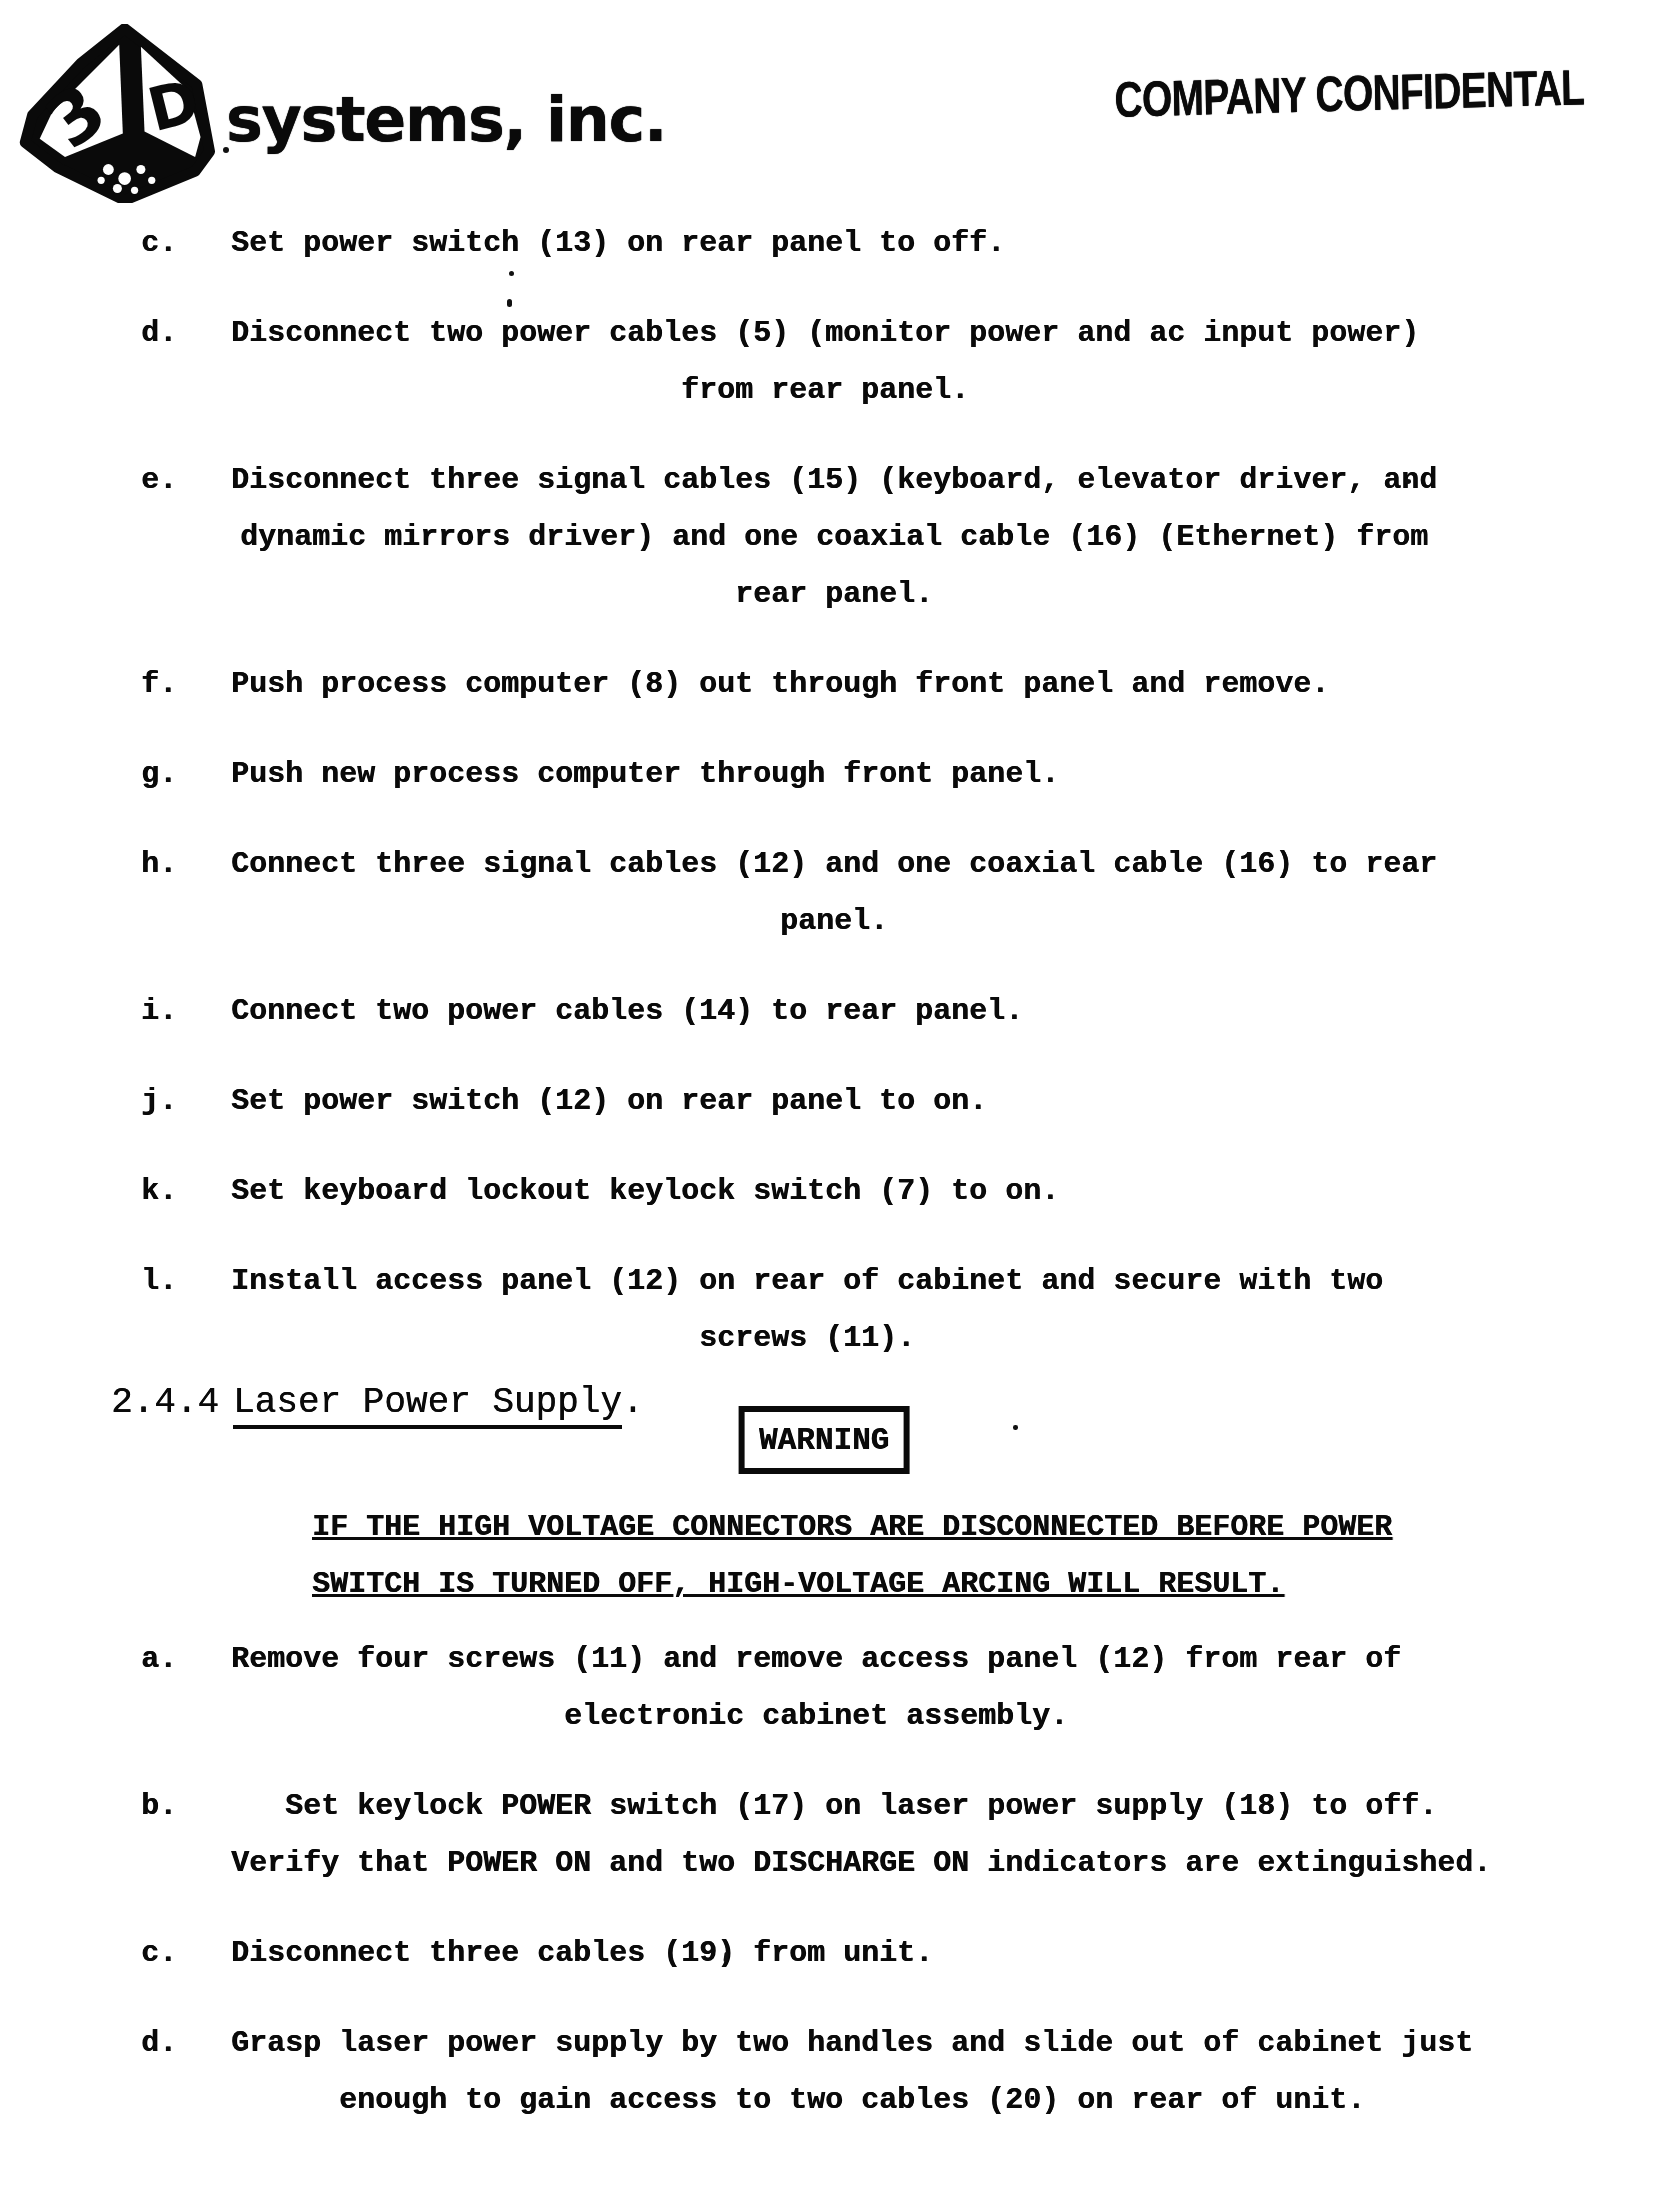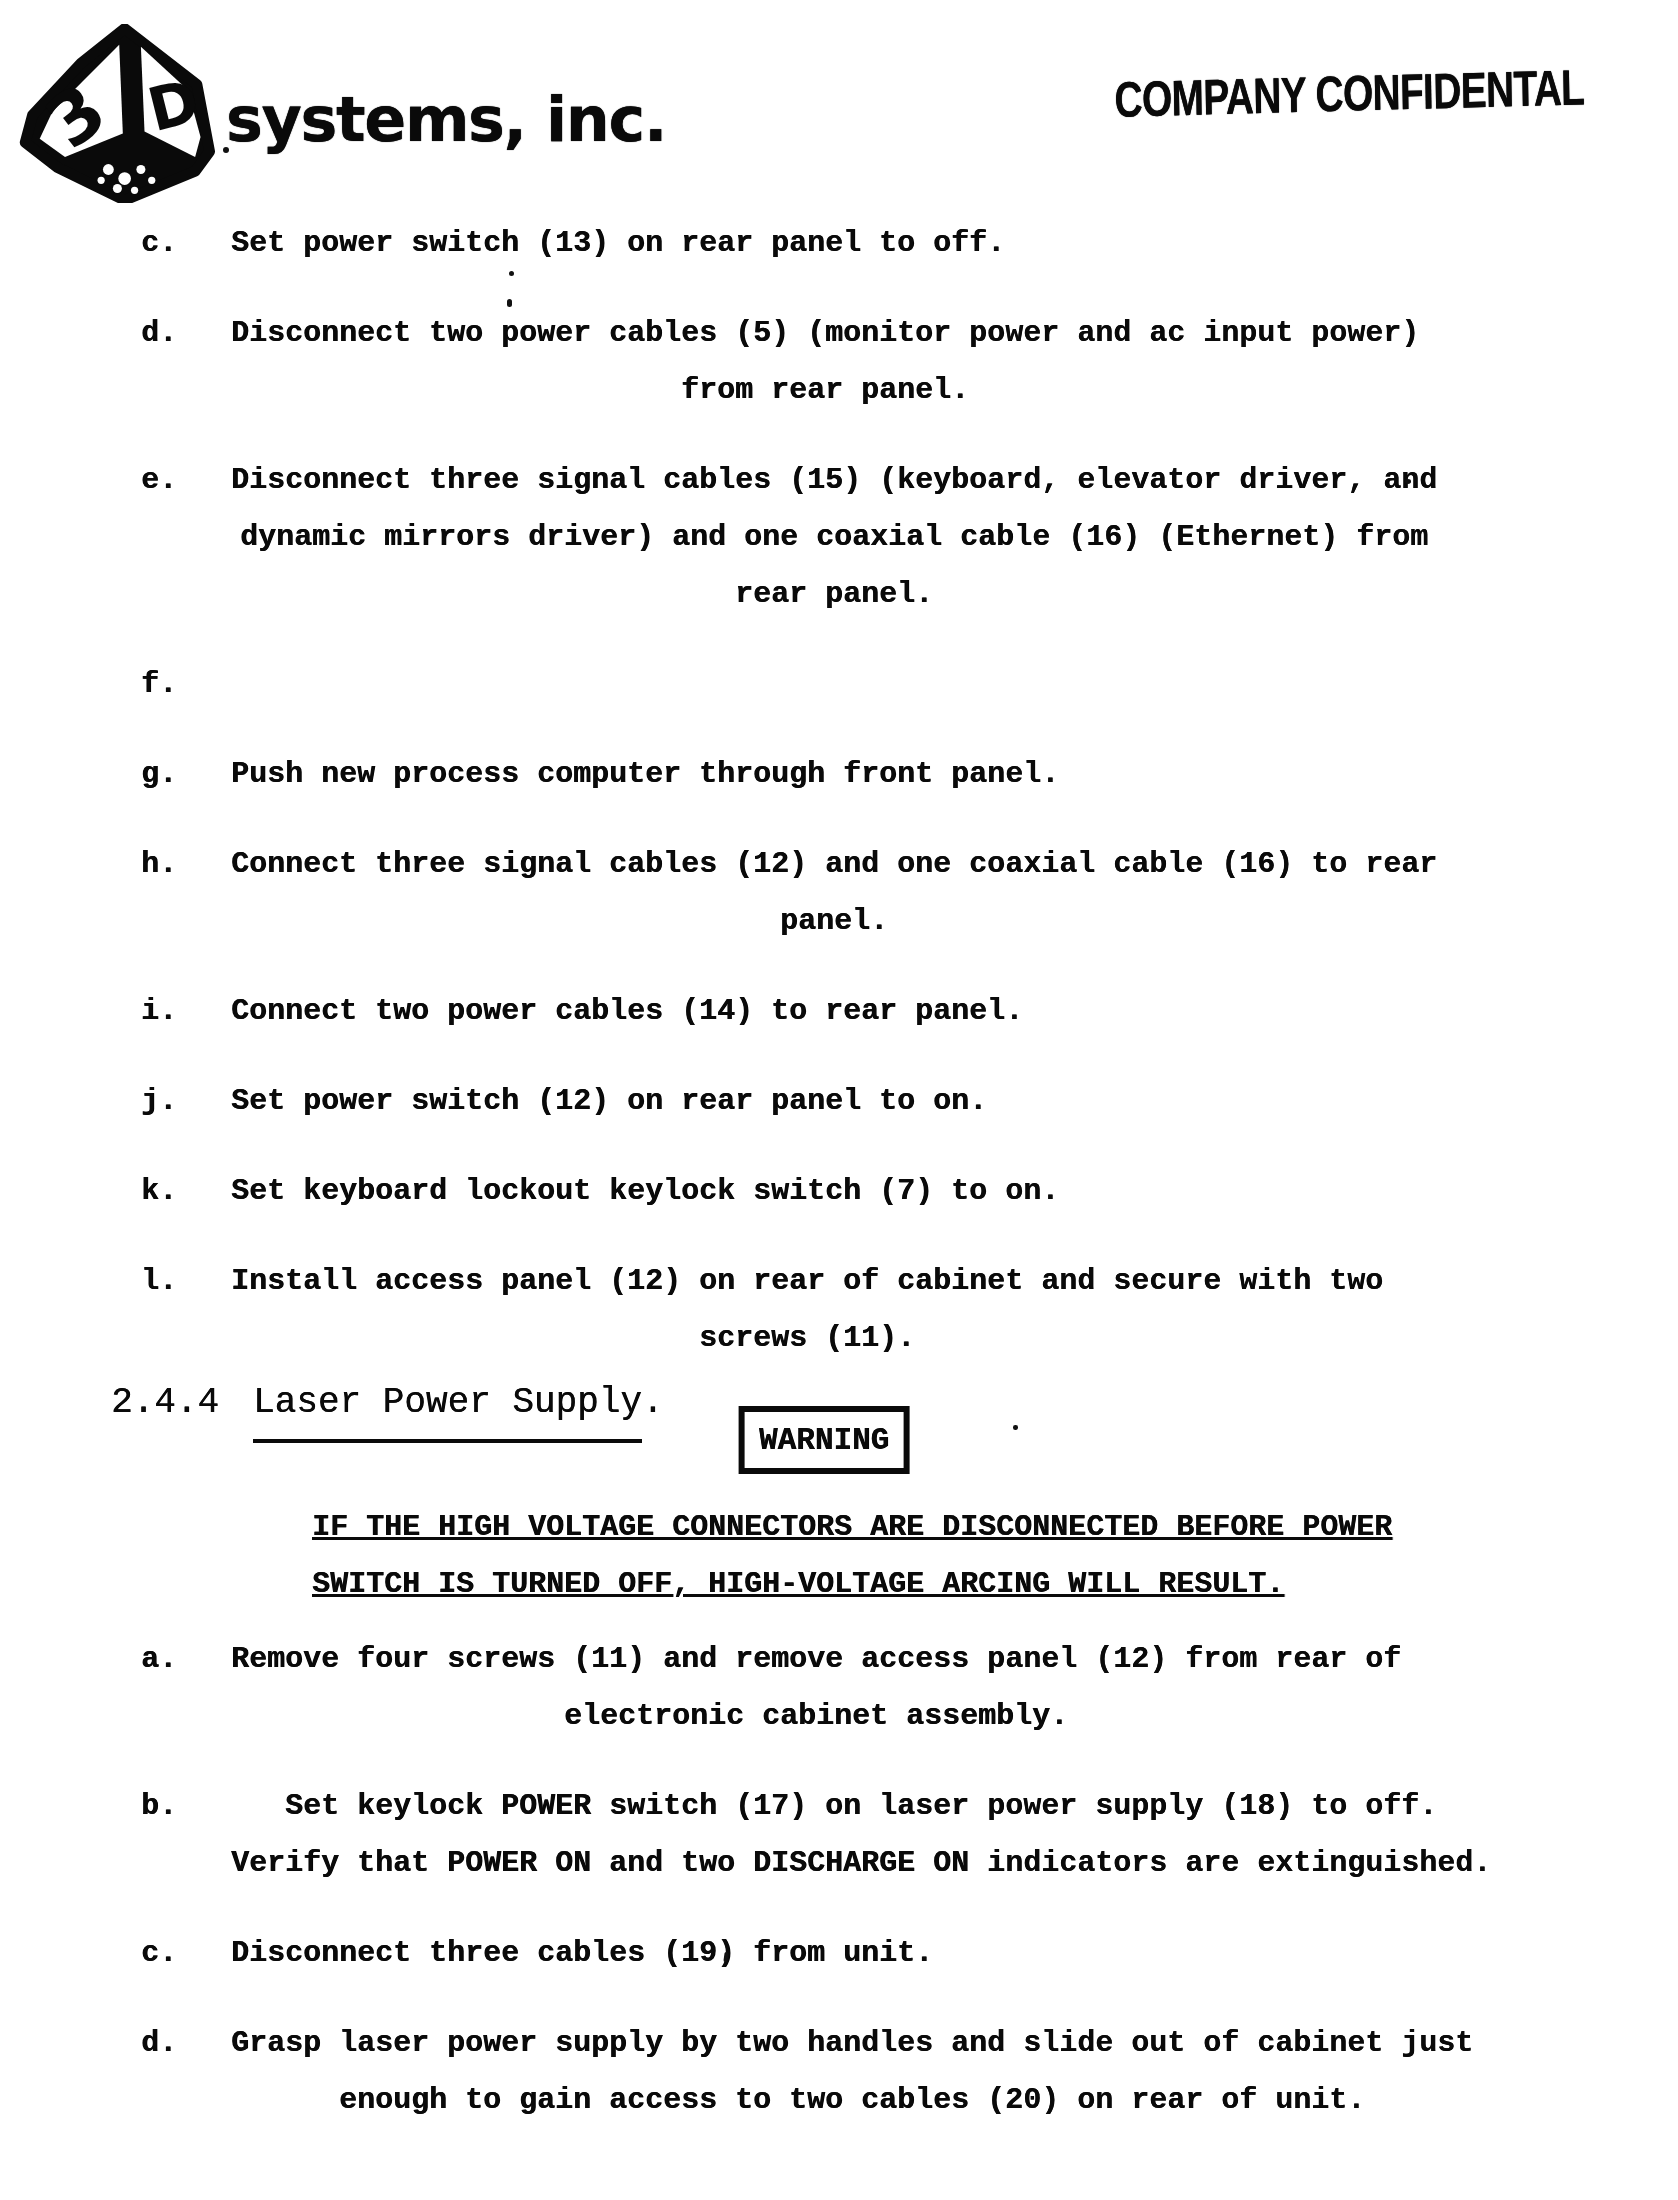--- a/index.html
+++ b/index.html
@@ -37,21 +37,21 @@
   .step:last-child{margin-bottom:0;}
   .step-label{flex:0 0 90px;margin-left:141px;}
   .step-text{white-space:pre-wrap;text-align:center;}
   
   .section-heading{
     display:flex;margin-top:7.2px;margin-left:111px;
     font-size:36px;font-weight:normal;line-height:57px;
     text-shadow:0.4px 0 0 #000;
   }
   .section-number{flex:0 0 122px;}
-  .section-title{border-bottom:4.5px solid #0a0a0a;padding-bottom:16px;margin-left:20px;}
+  .section-title{border-bottom:4.5px solid #0a0a0a;padding-bottom:2px;}
   
   .warning-box{
     width:-moz-fit-content;width:fit-content;
     margin:-25px auto 13px auto;
     transform:translateX(-15.4px);
     border:6.3px solid #0a0a0a;
     padding:11px 14.5px 9px 14.5px;
     font-size:31px;font-weight:bold;line-height:36px;
     text-shadow:0.4px 0 0 #000;
   }
@@ -106,20 +106,21 @@
 from rear panel.</span>
       </li>
       <li class="step">
         <span class="step-label">e.</span>
         <span class="step-text">Disconnect three signal cables (15) (keyboard, elevator driver, and
 dynamic mirrors driver) and one coaxial cable (16) (Ethernet) from
 rear panel.</span>
       </li>
       <li class="step">
         <span class="step-label">f.</span>
+        <span class="step-text">Push process computer (8) out through front panel and remove.</span>
       </li>
       <li class="step">
         <span class="step-label">g.</span>
         <span class="step-text">Push new process computer through front panel.</span>
       </li>
       <li class="step">
         <span class="step-label">h.</span>
         <span class="step-text">Connect three signal cables (12) and one coaxial cable (16) to rear
 panel.</span>
       </li>

